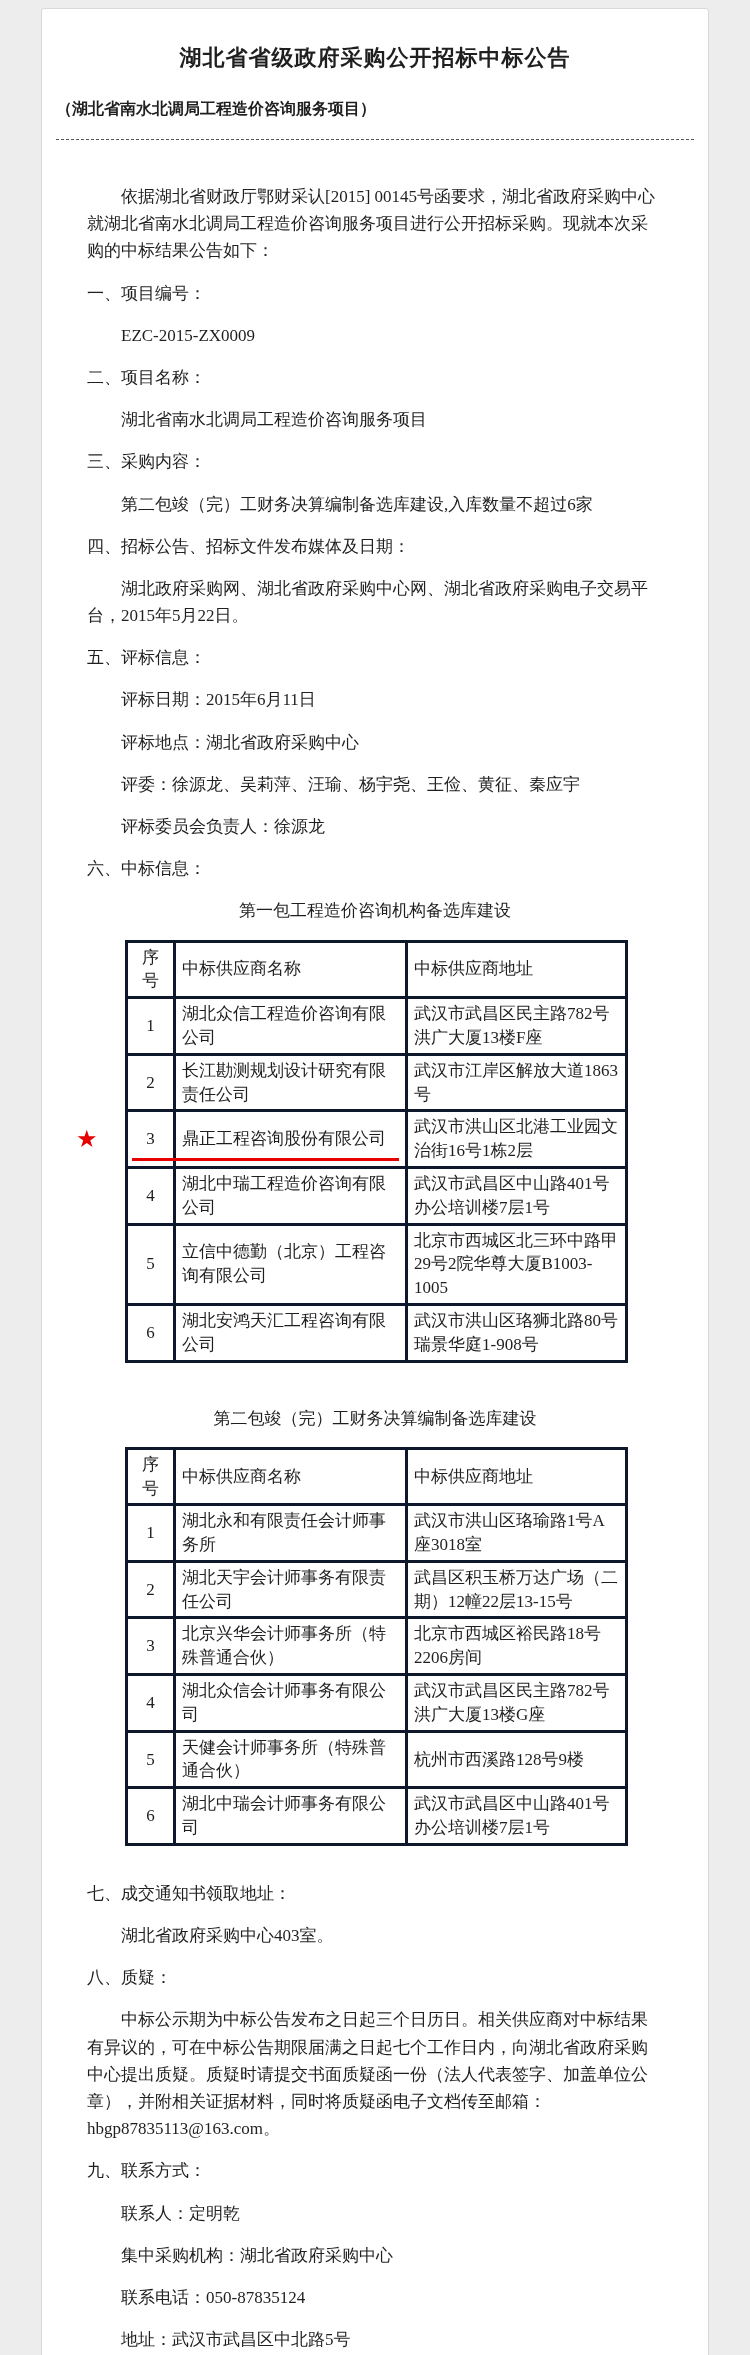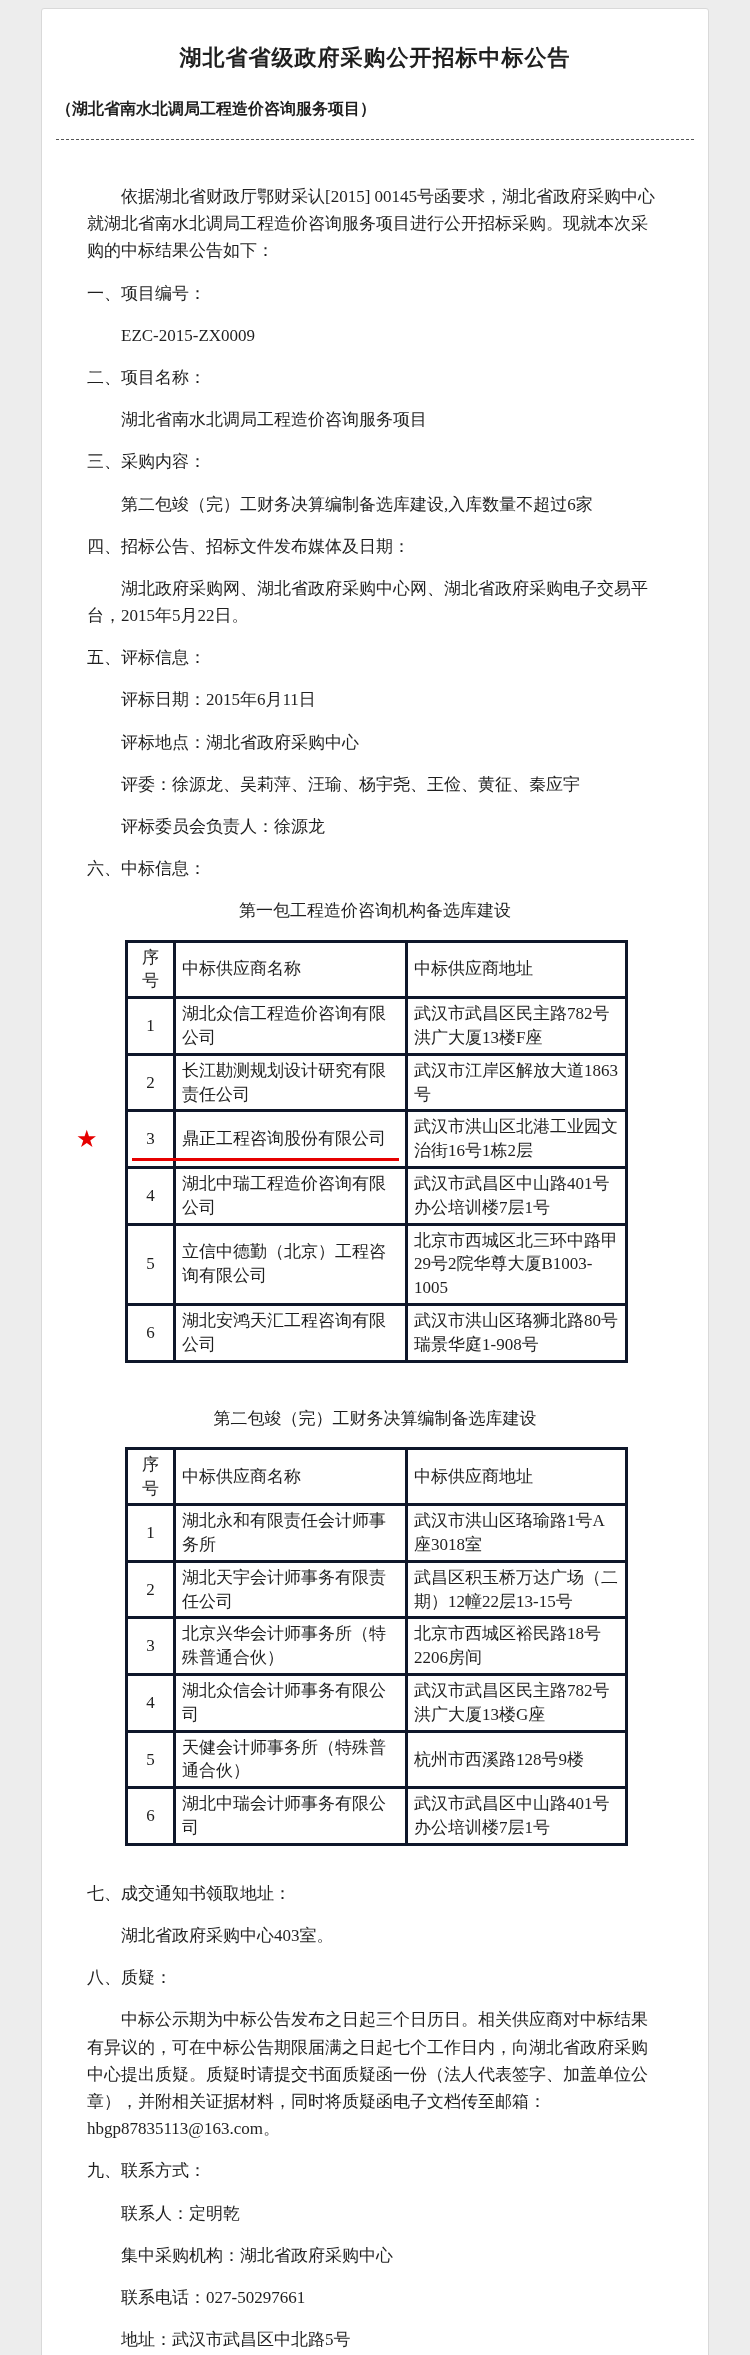--- a/index.html
+++ b/index.html
@@ -246,19 +246,19 @@
 
     <p style="margin-top:34px;">七、成交通知书领取地址：</p>
     <p class="indent">湖北省政府采购中心403室。</p>
 
     <p>八、质疑：</p>
     <p class="indent">中标公示期为中标公告发布之日起三个日历日。相关供应商对中标结果有异议的，可在中标公告期限届满之日起七个工作日内，向湖北省政府采购中心提出质疑。质疑时请提交书面质疑函一份（法人代表签字、加盖单位公章），并附相关证据材料，同时将质疑函电子文档传至邮箱：hbgp87835113@163.com。</p>
 
     <p>九、联系方式：</p>
     <p class="indent">联系人：定明乾</p>
     <p class="indent">集中采购机构：湖北省政府采购中心</p>
-    <p class="indent">联系电话：027-50297661</p>
+    <p class="indent">联系电话：050-87835124</p>
     <p class="indent">地址：武汉市武昌区中北路5号</p>
     <p class="indent">采购人：湖北省南水北调局</p>
 
   </div>
 
 </div>
 
 </body></html>

